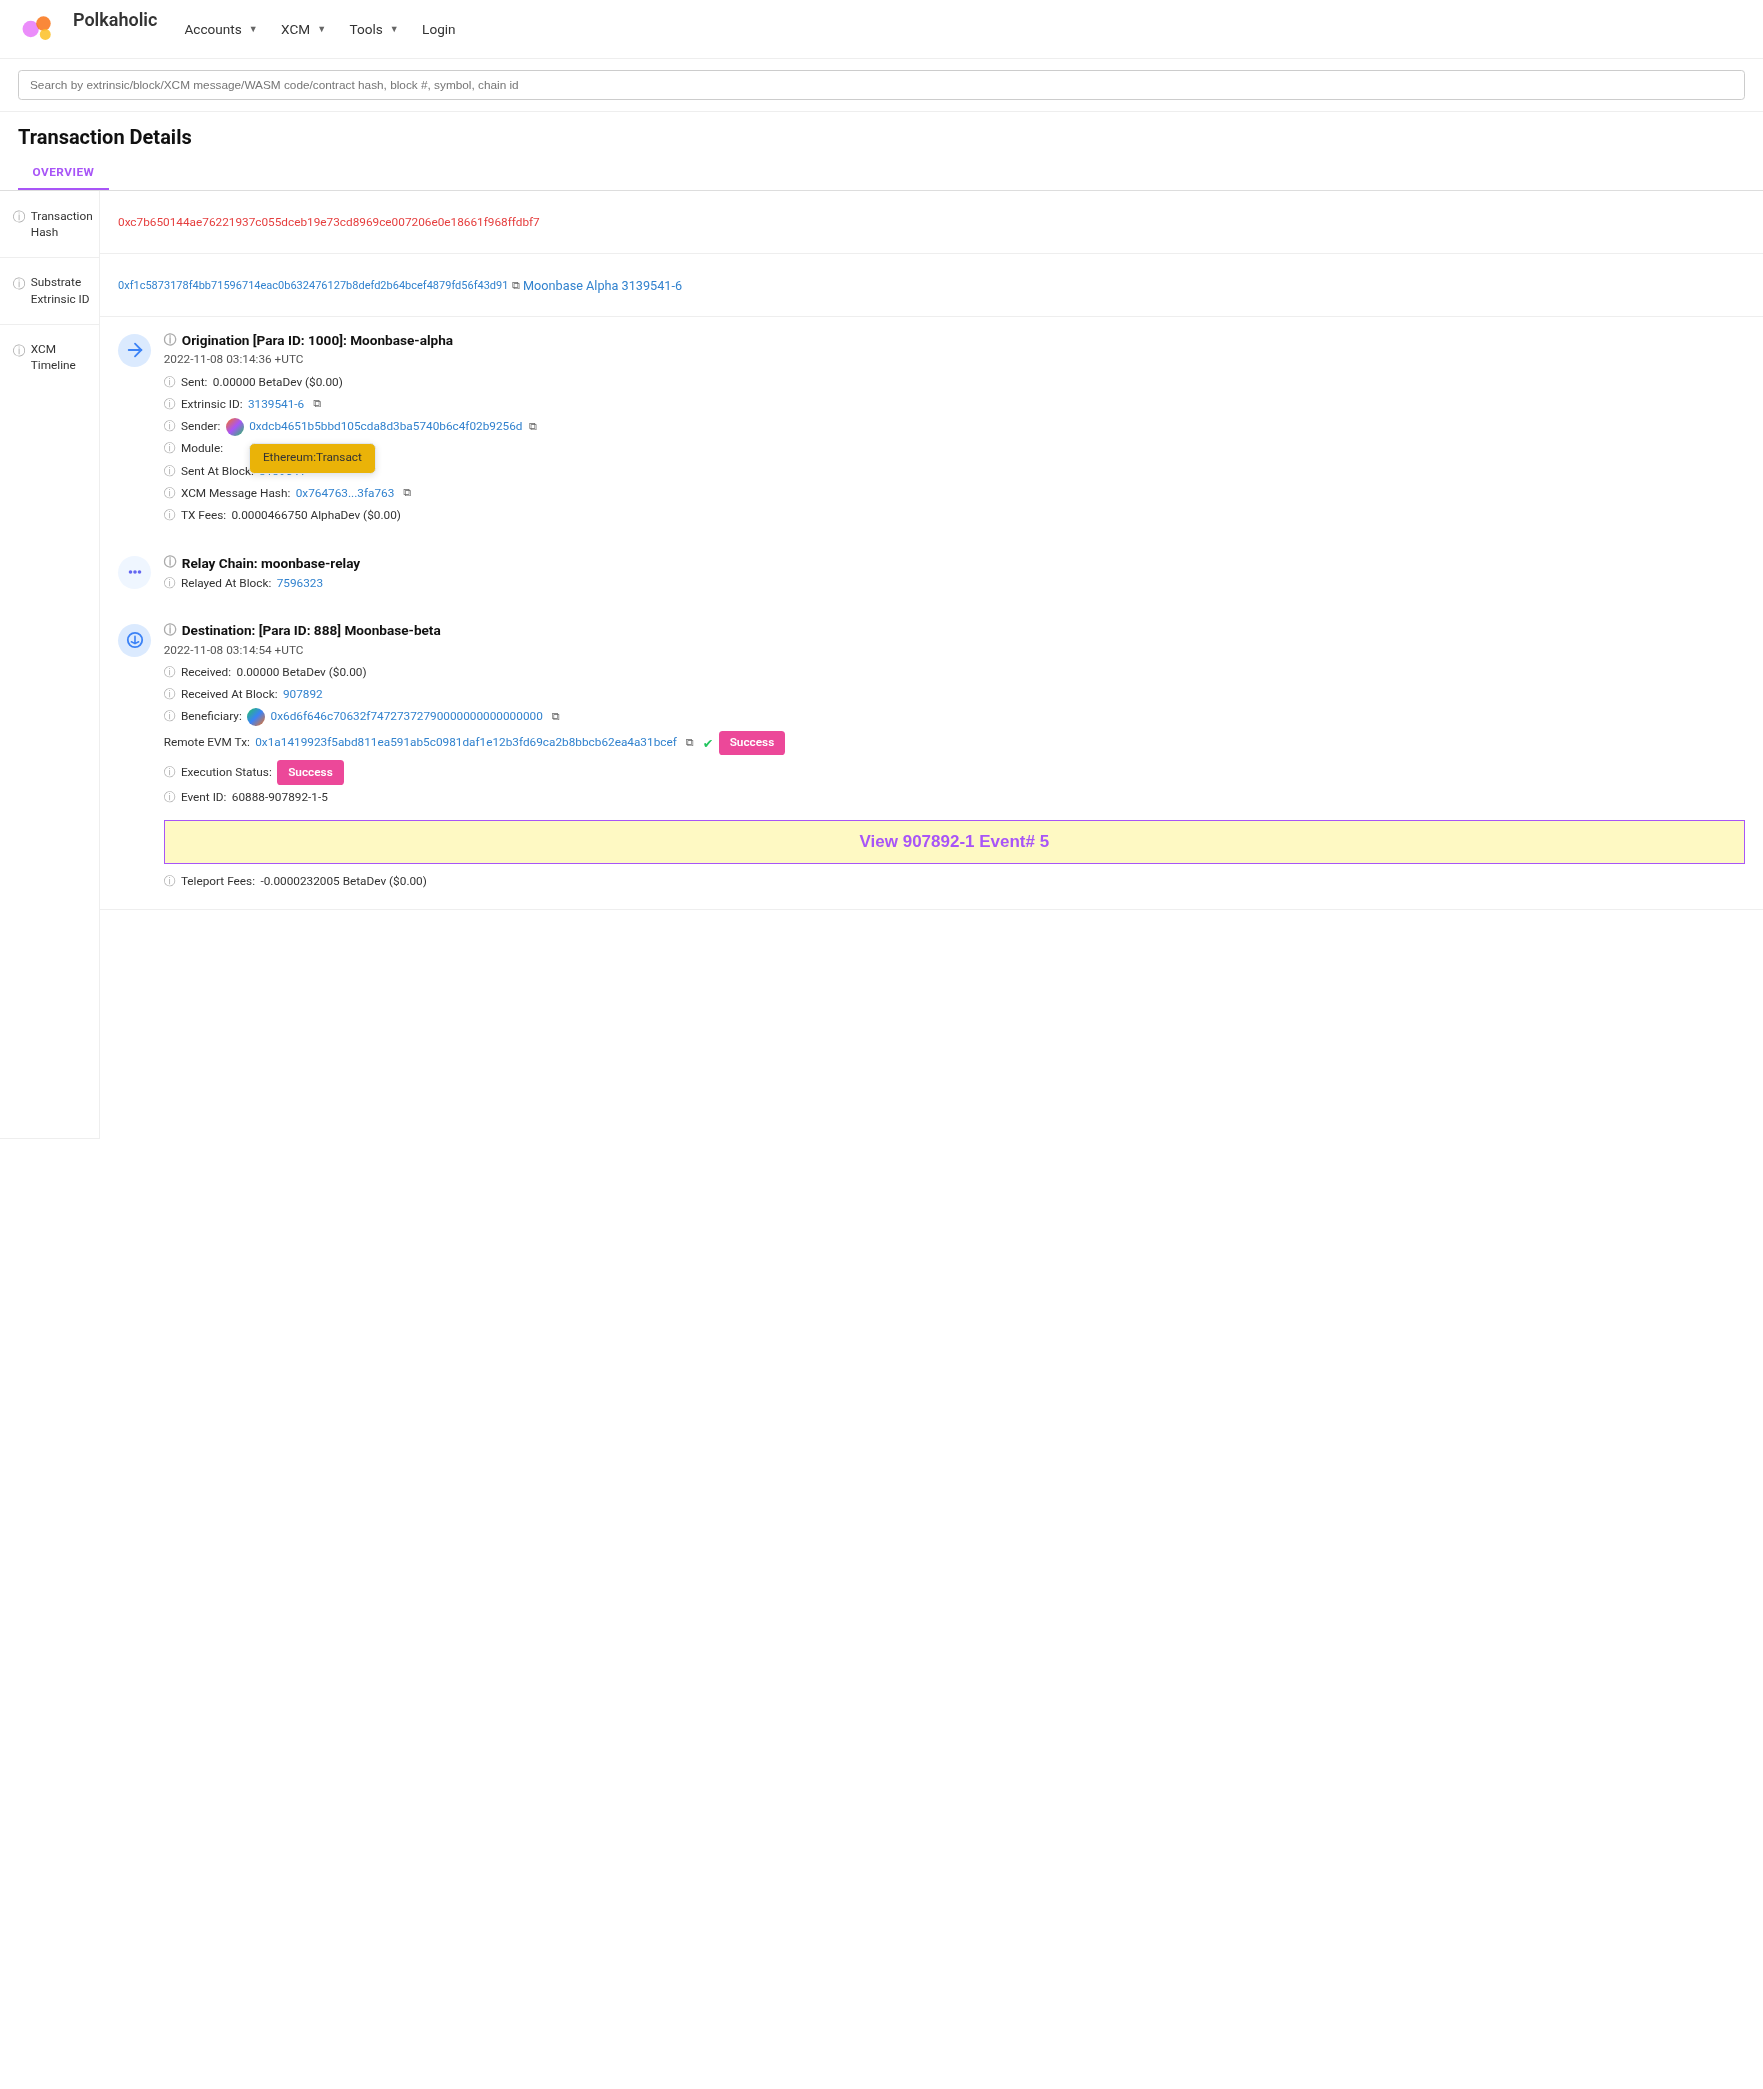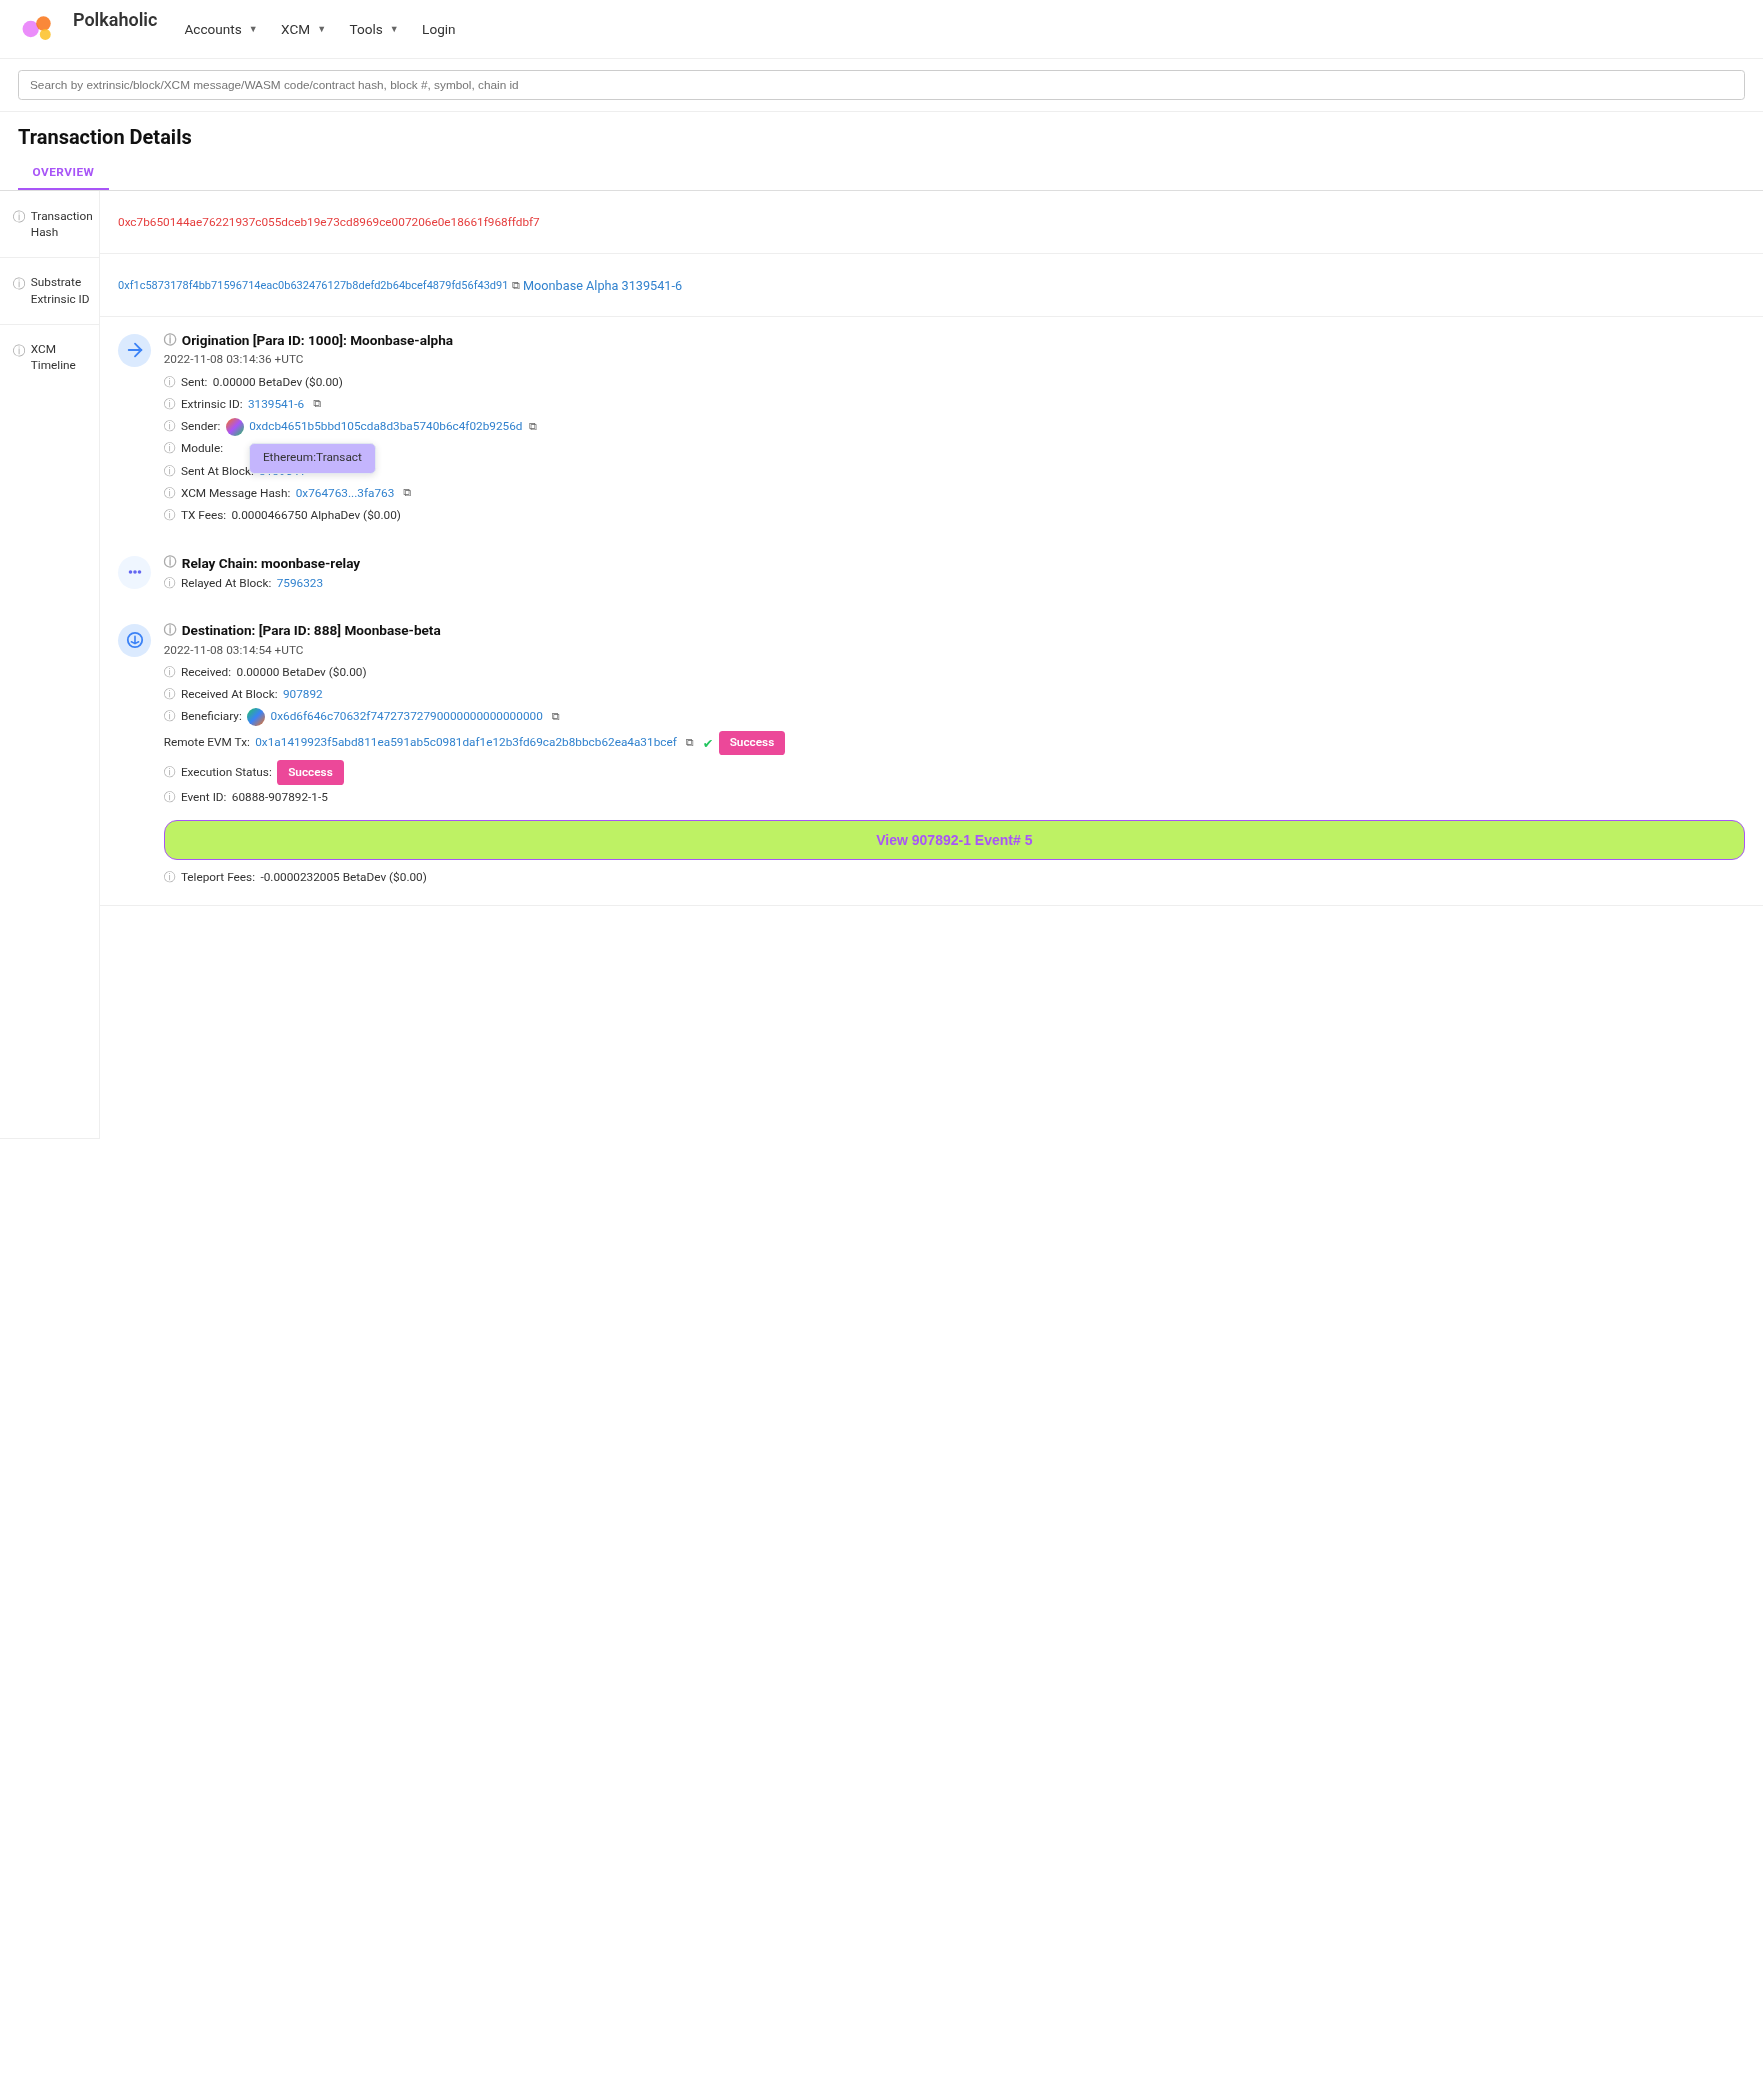--- a/index.html
+++ b/index.html
@@ -55,30 +55,30 @@
     .section-title { font-size: 13.6px; font-weight: 700; color: #111; margin-bottom: 3.6px; display: flex; align-items: center; gap: 5.4px; }
     .section-time { font-size: 11.8px; color: #555; margin-bottom: 7.2px; }
     .field-row { display: flex; align-items: center; gap: 5.4px; font-size: 11.8px; color: #333; margin-bottom: 4.5px; line-height: 1.5; flex-wrap: wrap; }
     .field-row .help-icon { color: #aaa; font-size: 11.8px; }
     .field-label { color: #333; }
     .field-value { color: #333; }
     .field-value.blue { color: #3182ce; cursor: pointer; }
 
     
     .tooltip-wrap { position: relative; display: inline-block; }
-    .tooltip-box { position: absolute; left: 0; top: 25px; background: #c4b5fd; border: 0.9px solid #e2e8f0; border-radius: 5.4px; padding: 5.4px 12.7px; font-size: 11.8px; color: #333; white-space: nowrap; box-shadow: 0 1.8px 7.2px rgba(0,0,0,0.12); z-index: 10; }
+    .tooltip-box { position: absolute; left: 0; top: 25px; background: #eab308; border: 0.9px solid #e2e8f0; border-radius: 5.4px; padding: 5.4px 12.7px; font-size: 11.8px; color: #333; white-space: nowrap; box-shadow: 0 1.8px 7.2px rgba(0,0,0,0.12); z-index: 10; }
 
     
     .avatar-icon { width: 18px; height: 18px; border-radius: 50%; display: inline-flex; align-items: center; justify-content: center; background: linear-gradient(135deg, #f97316, #a855f7, #22c55e); flex-shrink: 0; }
 
     
     .badge-success { background: #ec4899; color: #fff; font-size: 11.8px; font-weight: 600; padding: 3.6px 11px; border-radius: 3.6px; display: inline-block; }
 
     
-    .view-btn { display: block; width: 100%; margin: 12.7px 0 9px; padding: 11px 18px; border: 1.8px solid #a855f7; border-radius: 13px; background: #bef264; color: #a855f7; font-size: 14px; font-weight: 600; cursor: pointer; text-align: center; }
+    .view-btn { display: block; width: 100%; margin: 12.7px 0 9px; padding: 11px 18px; border: 1.8px solid #a855f7; border-radius: 0; background: #fef9c3; color: #a855f7; font-size: 17px; font-weight: 600; cursor: pointer; text-align: center; }
 
     .check-icon { color: #22c55e; font-size: 12.7px; margin-left: 3.6px; }
 
     .section-help { color: #aaa; font-size: 12.7px; }
 
     .moonbase-link { color: #3182ce; cursor: pointer; }
   </style>
 </head>
 <body>
 

